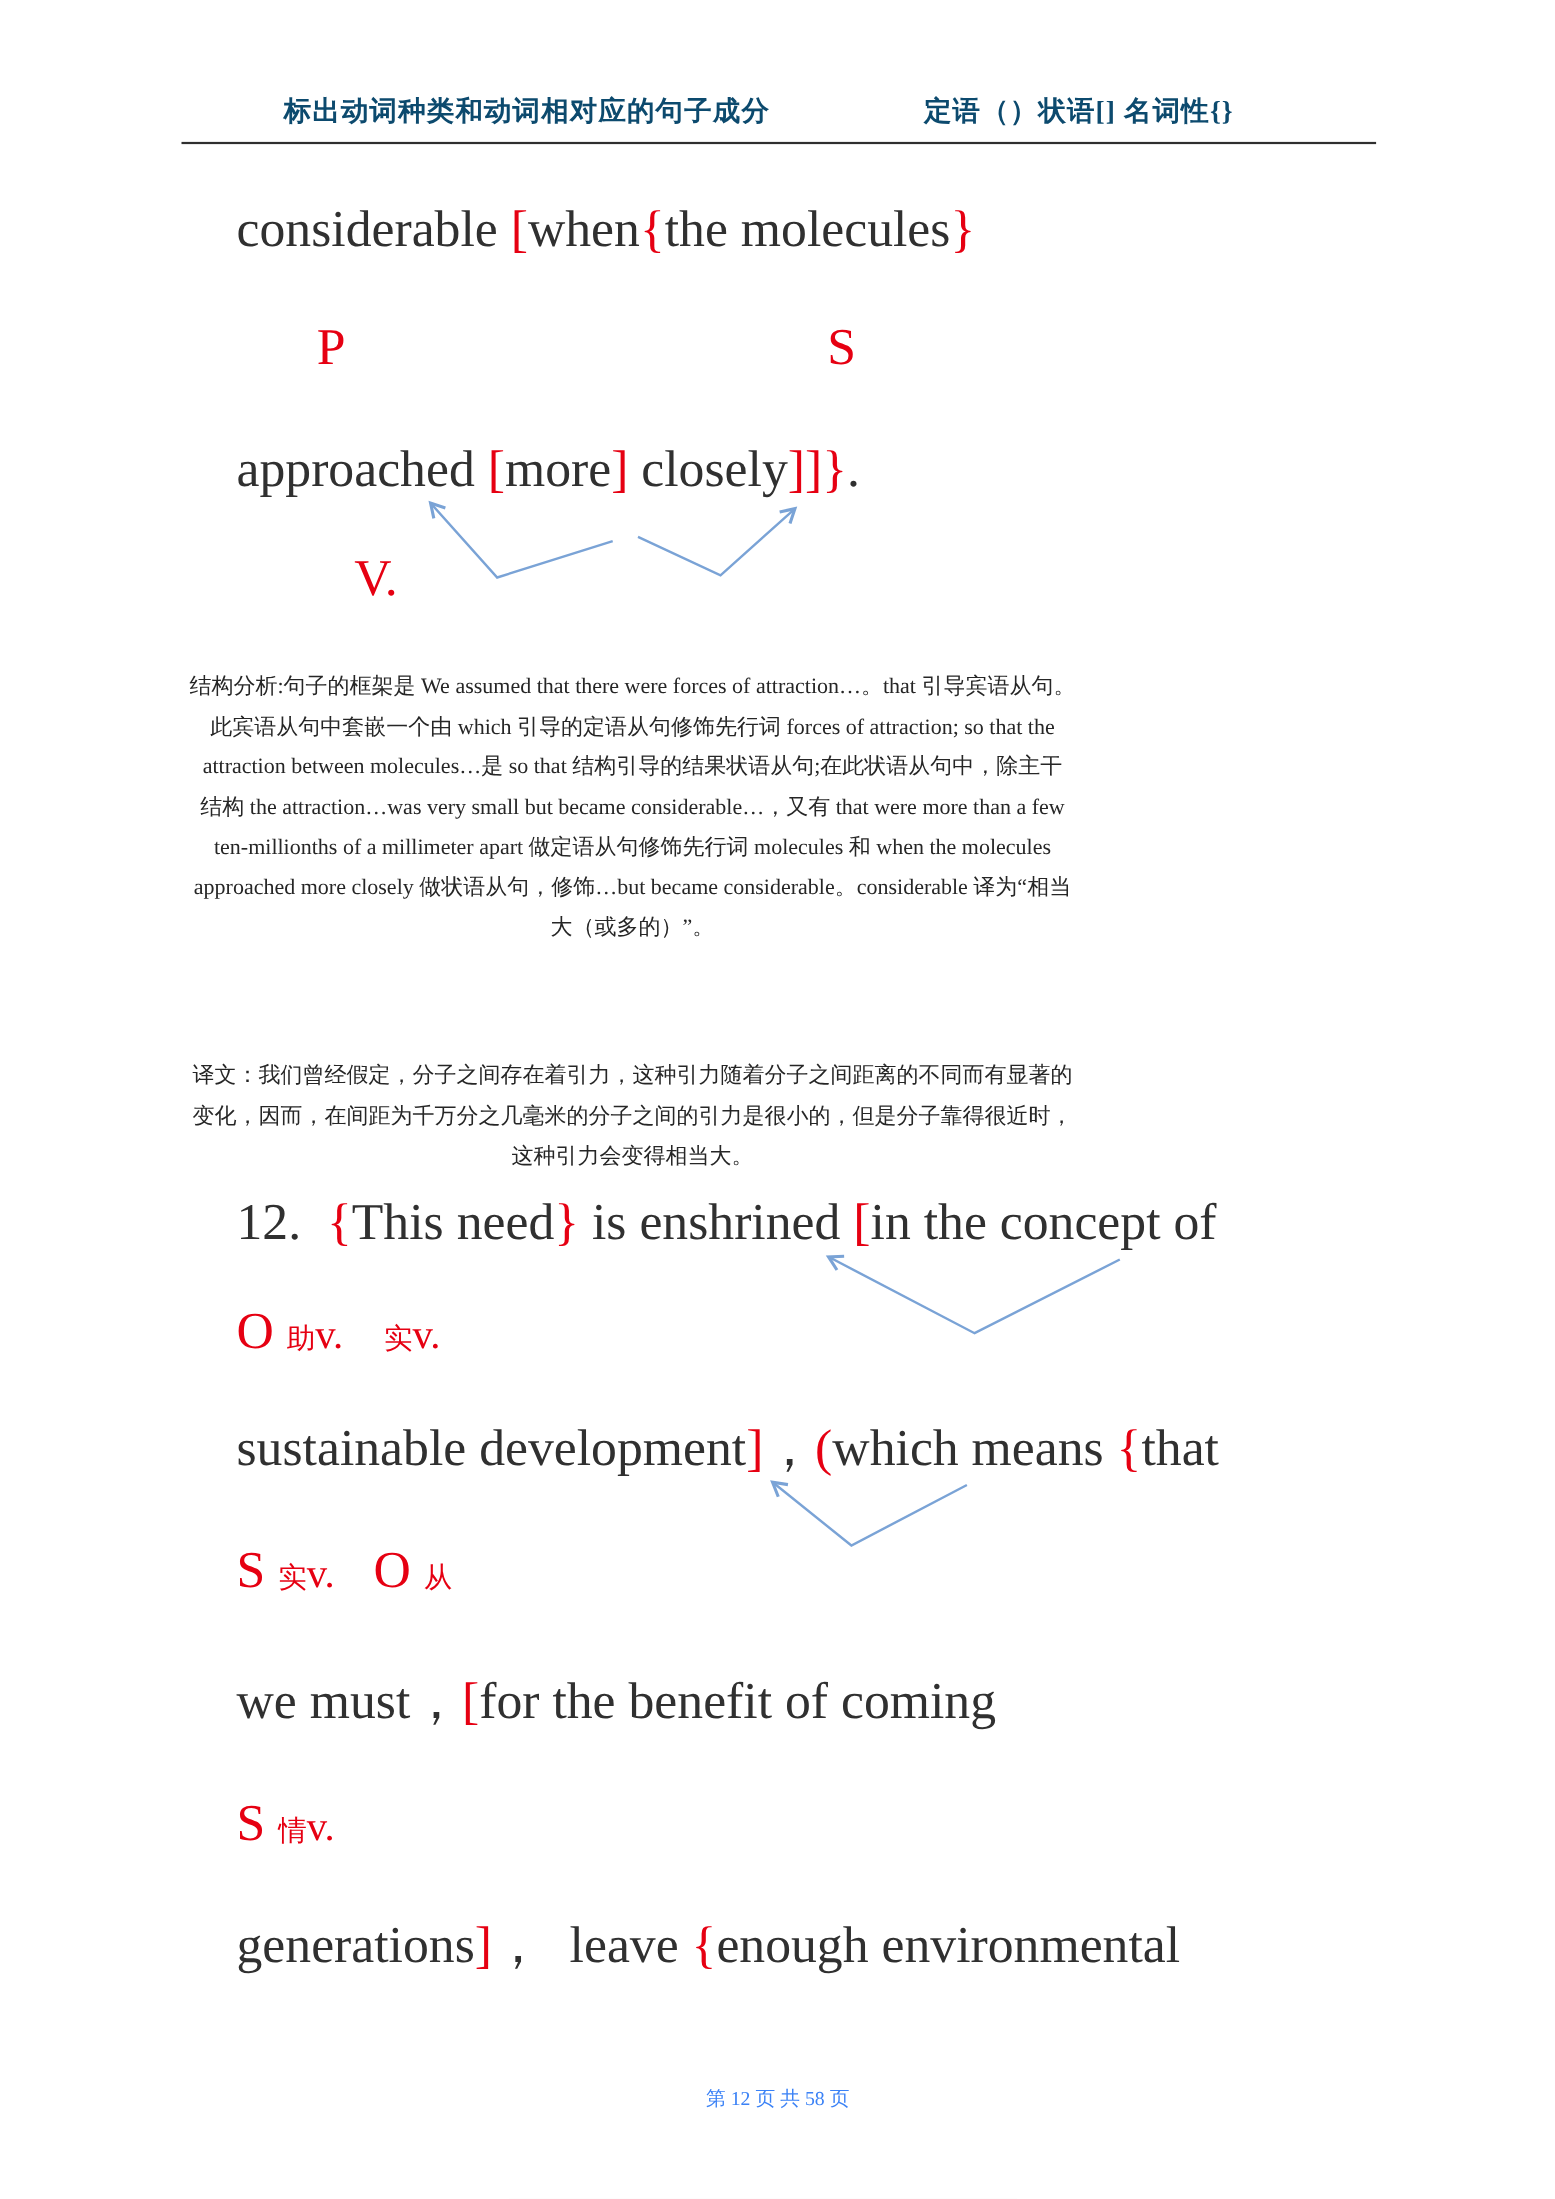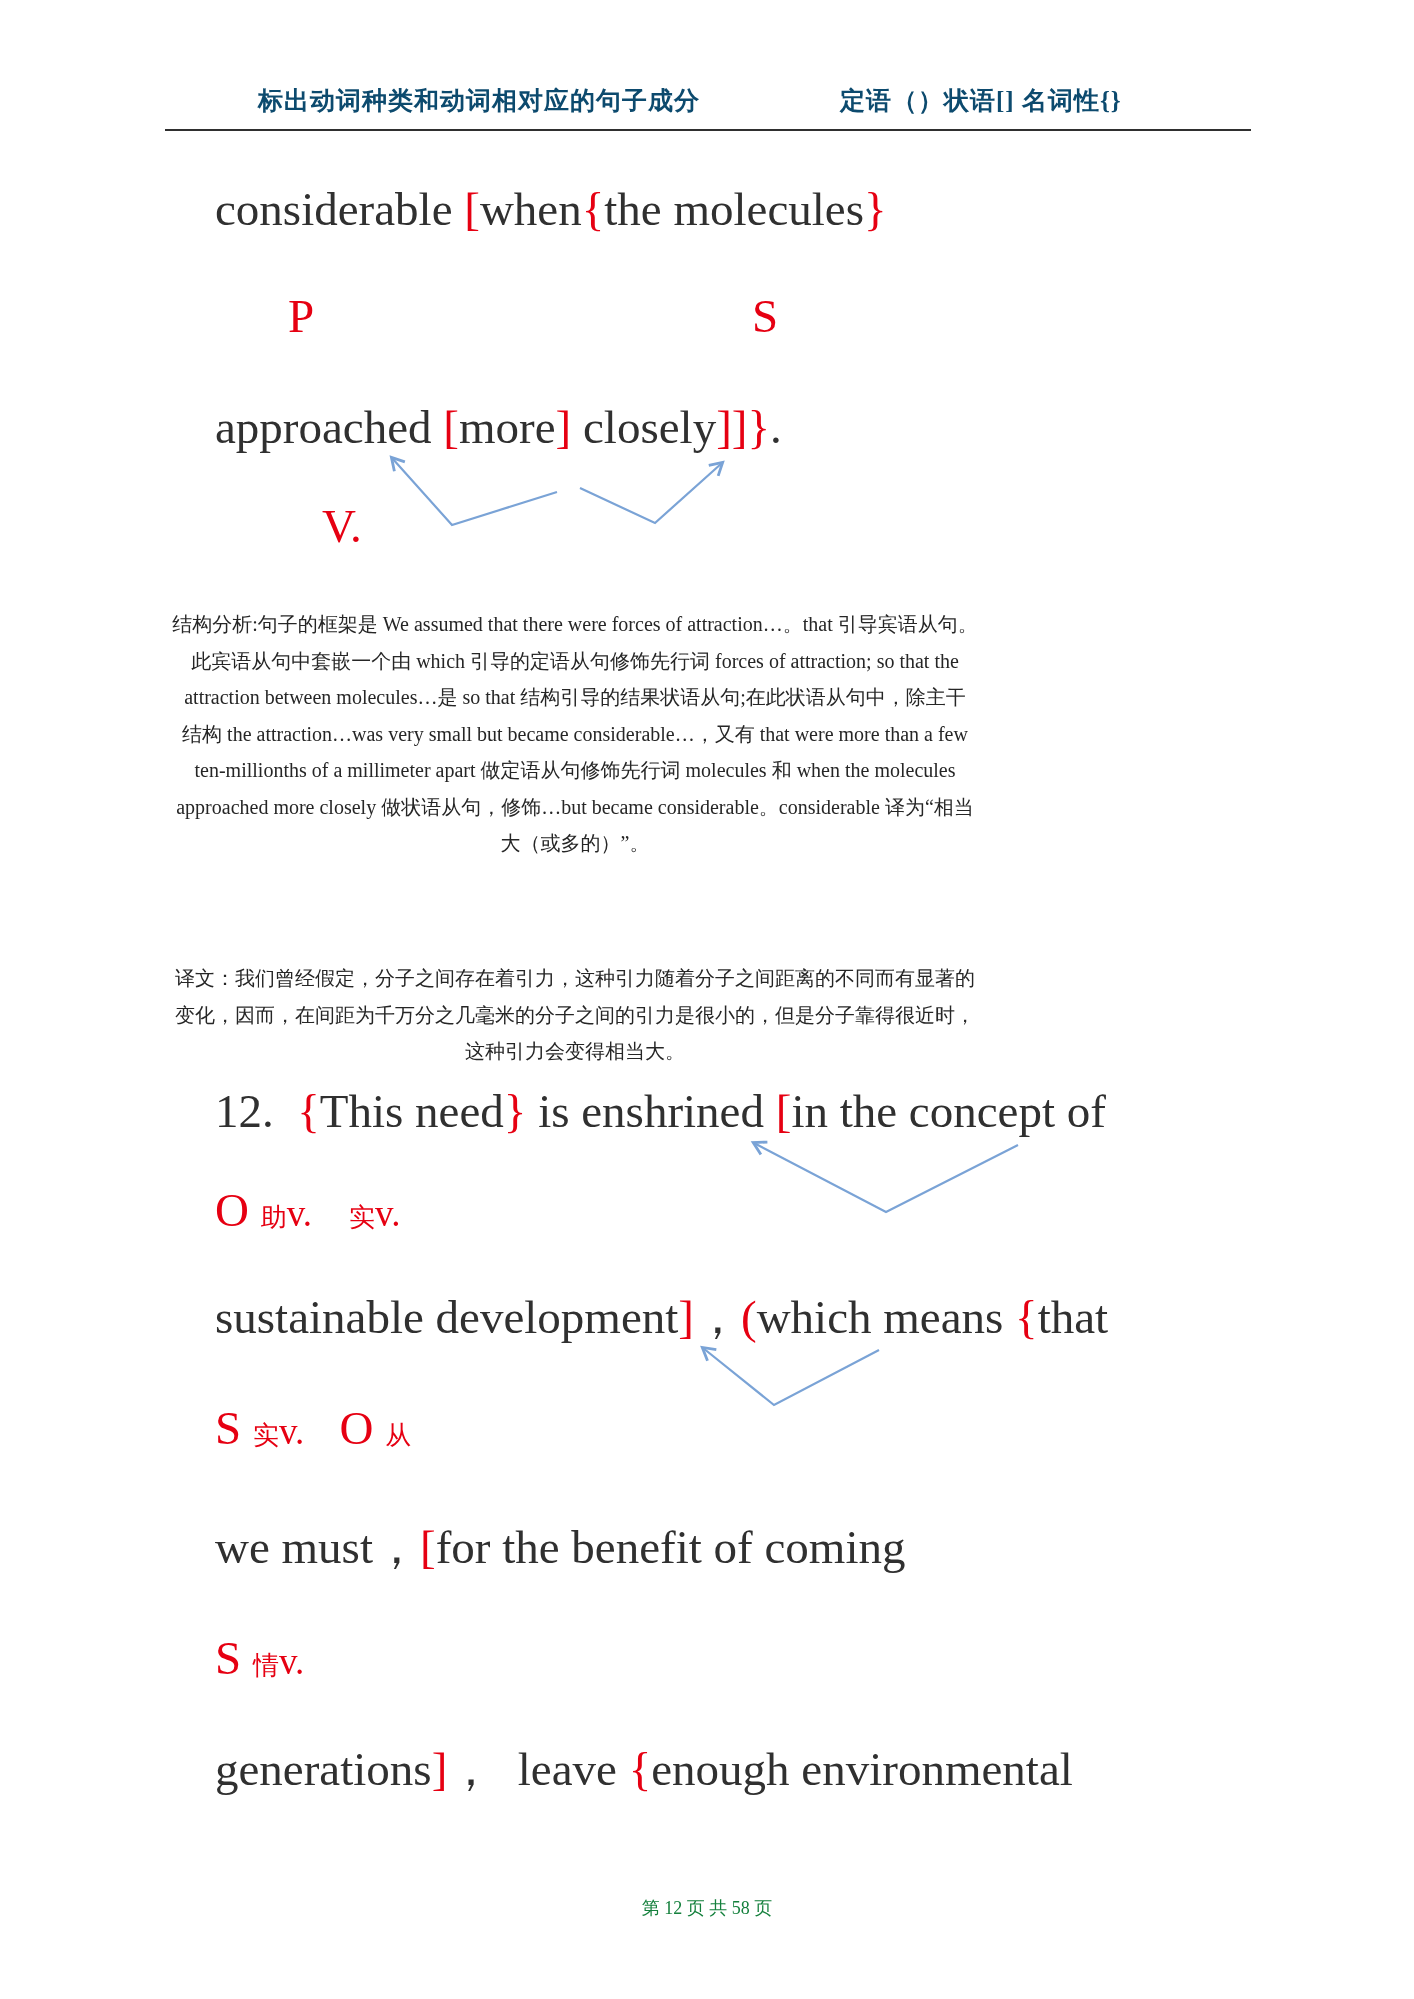--- a/index.html
+++ b/index.html
@@ -28,21 +28,21 @@
   .seg-dark{color:#303030;}
   .seg-red{color:#e60012;}
   .seg-red-big{color:#e60012;font-size:47px;}
   .seg-red-small{color:#e60012;font-size:26px;}
   .seg-red-mid{color:#e60012;font-size:37px;}
   
   .para{font-size:20px;color:#262626;line-height:36.5px;text-align:center;}
   .para-line{white-space:nowrap;}
   
   .footer{
-    width:100%;text-align:center;font-size:18px;color:#15803d;
+    width:100%;text-align:center;font-size:18px;color:#3b82f6;
     font-family:"Liberation Serif","DejaVu Serif",serif;
   }
   svg.connector{position:absolute;left:0;top:0;pointer-events:none;}
 </style>
 </head>
 <body>
 
 <div class="page">
 
   <div class="abs hdr" style="left:258px;top:84px;">标出动词种类和动词相对应的句子成分</div>

